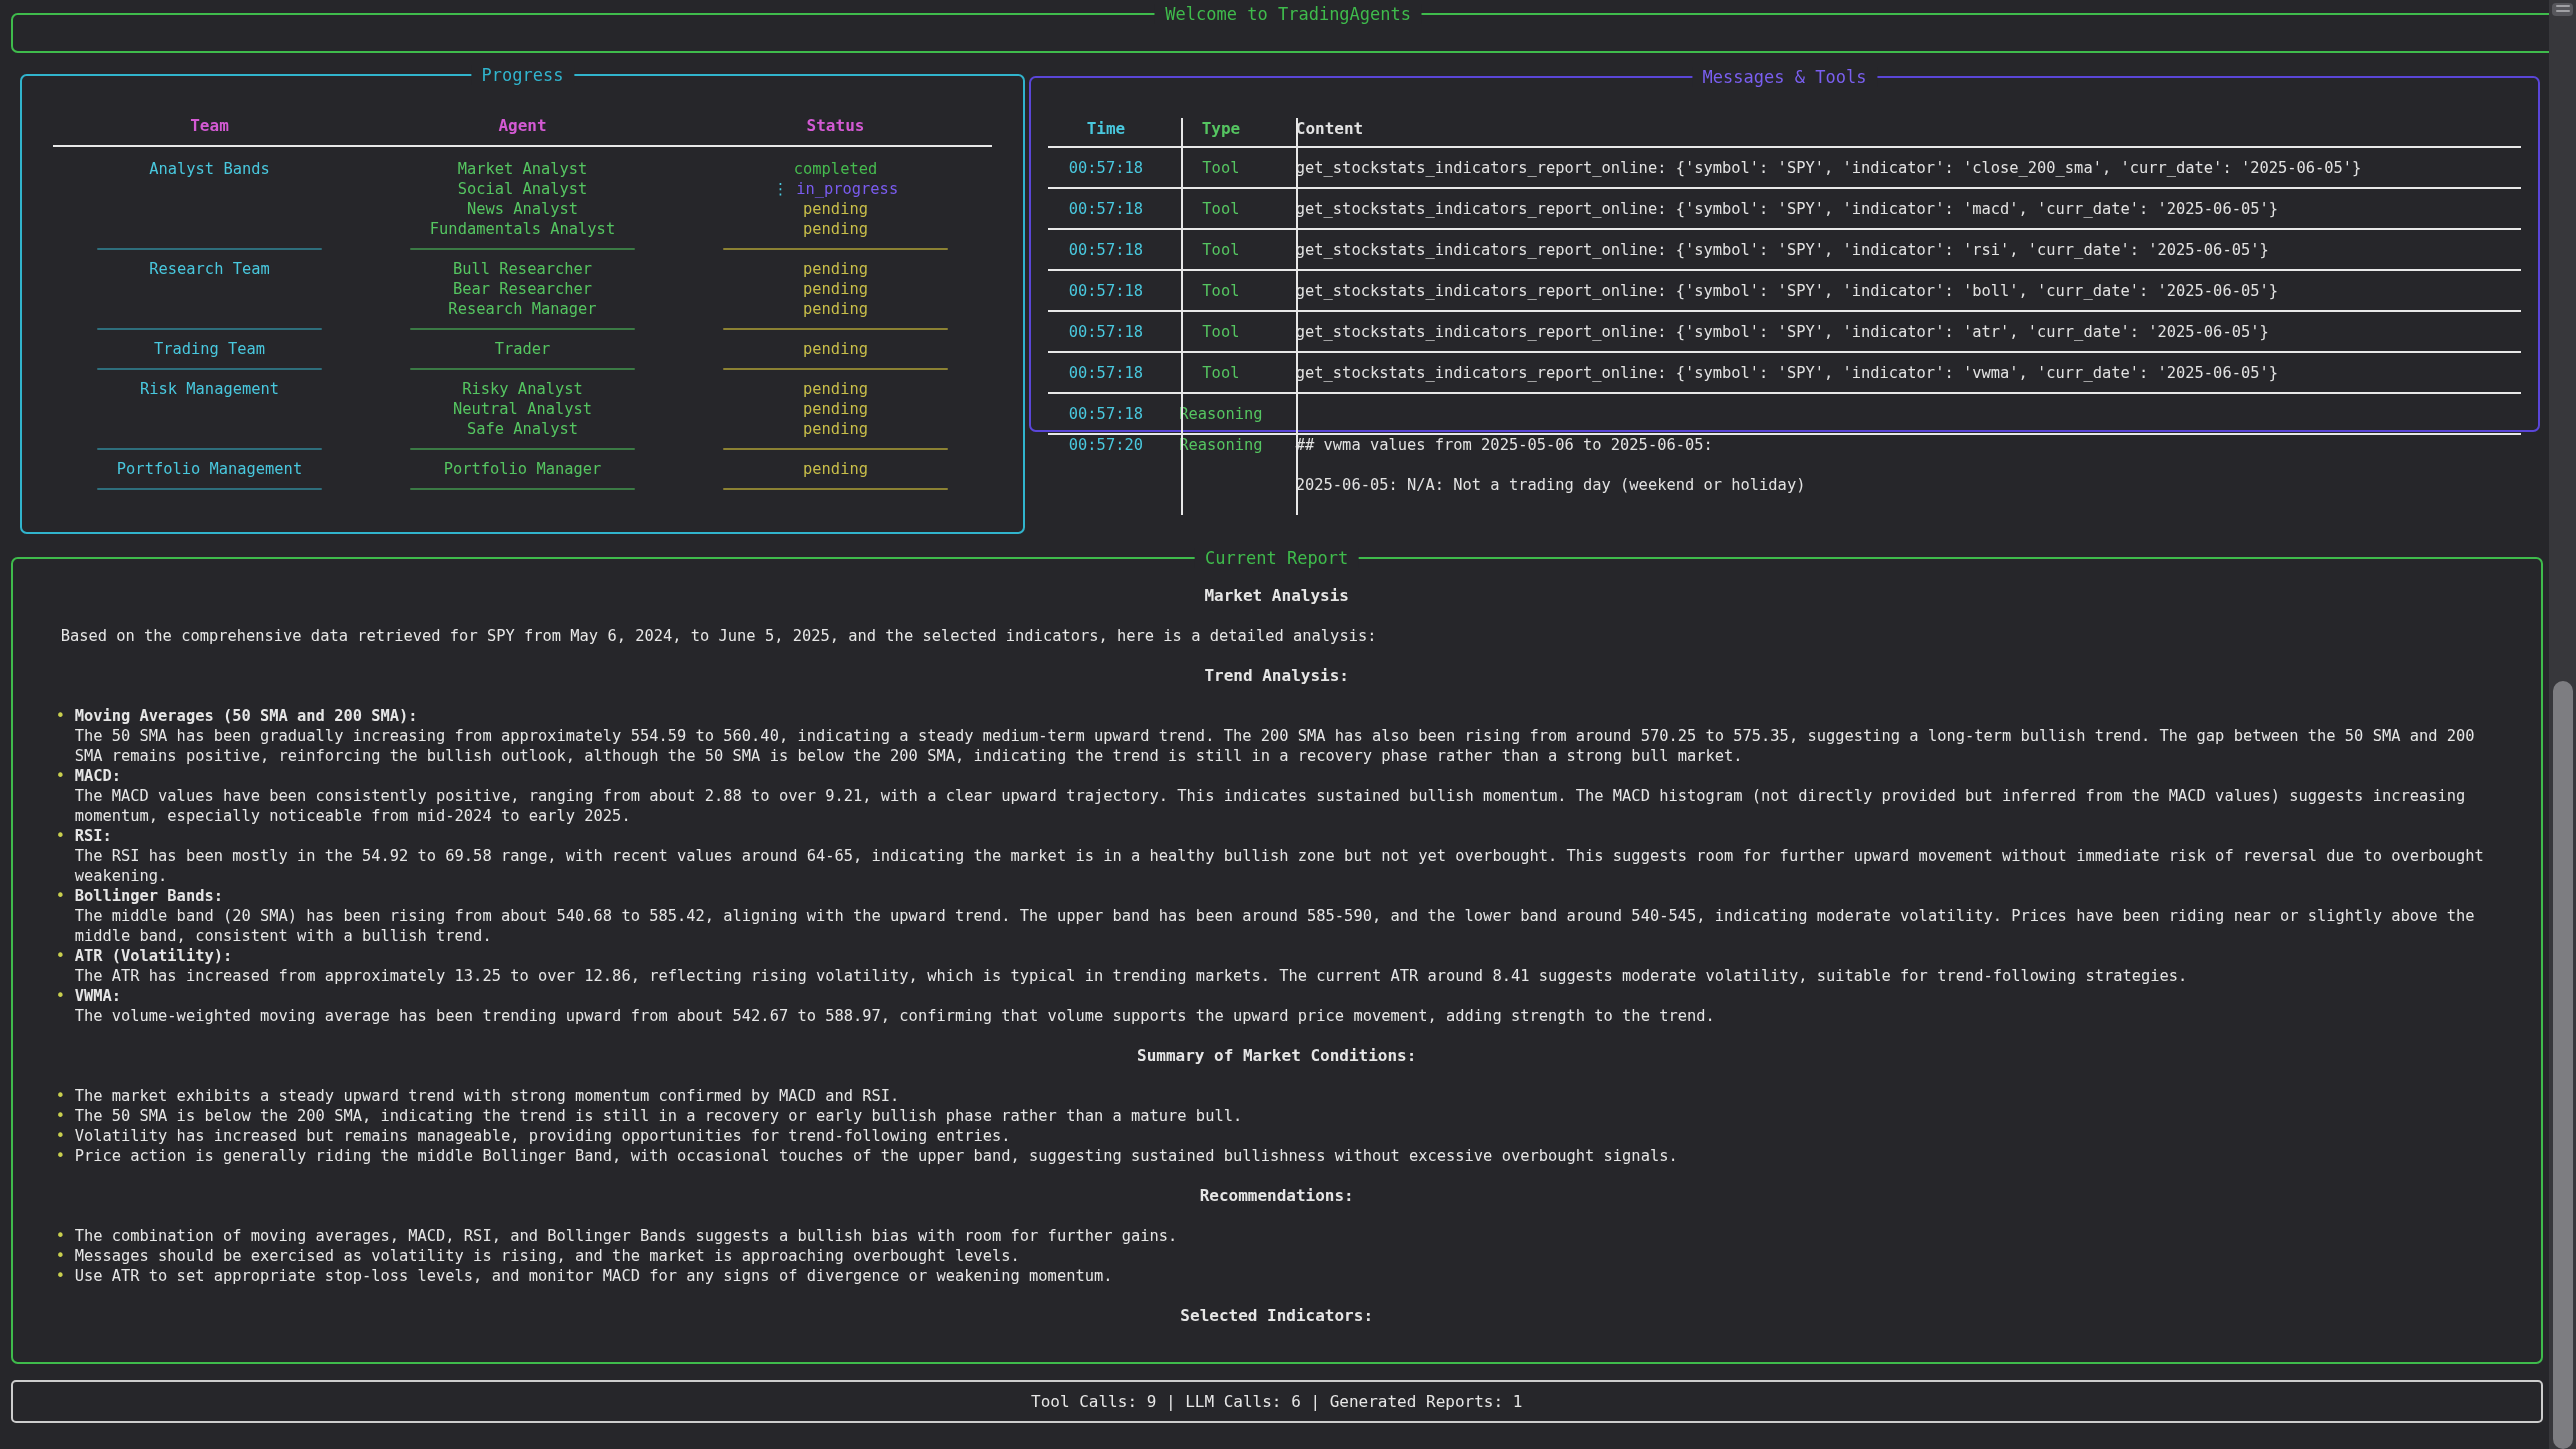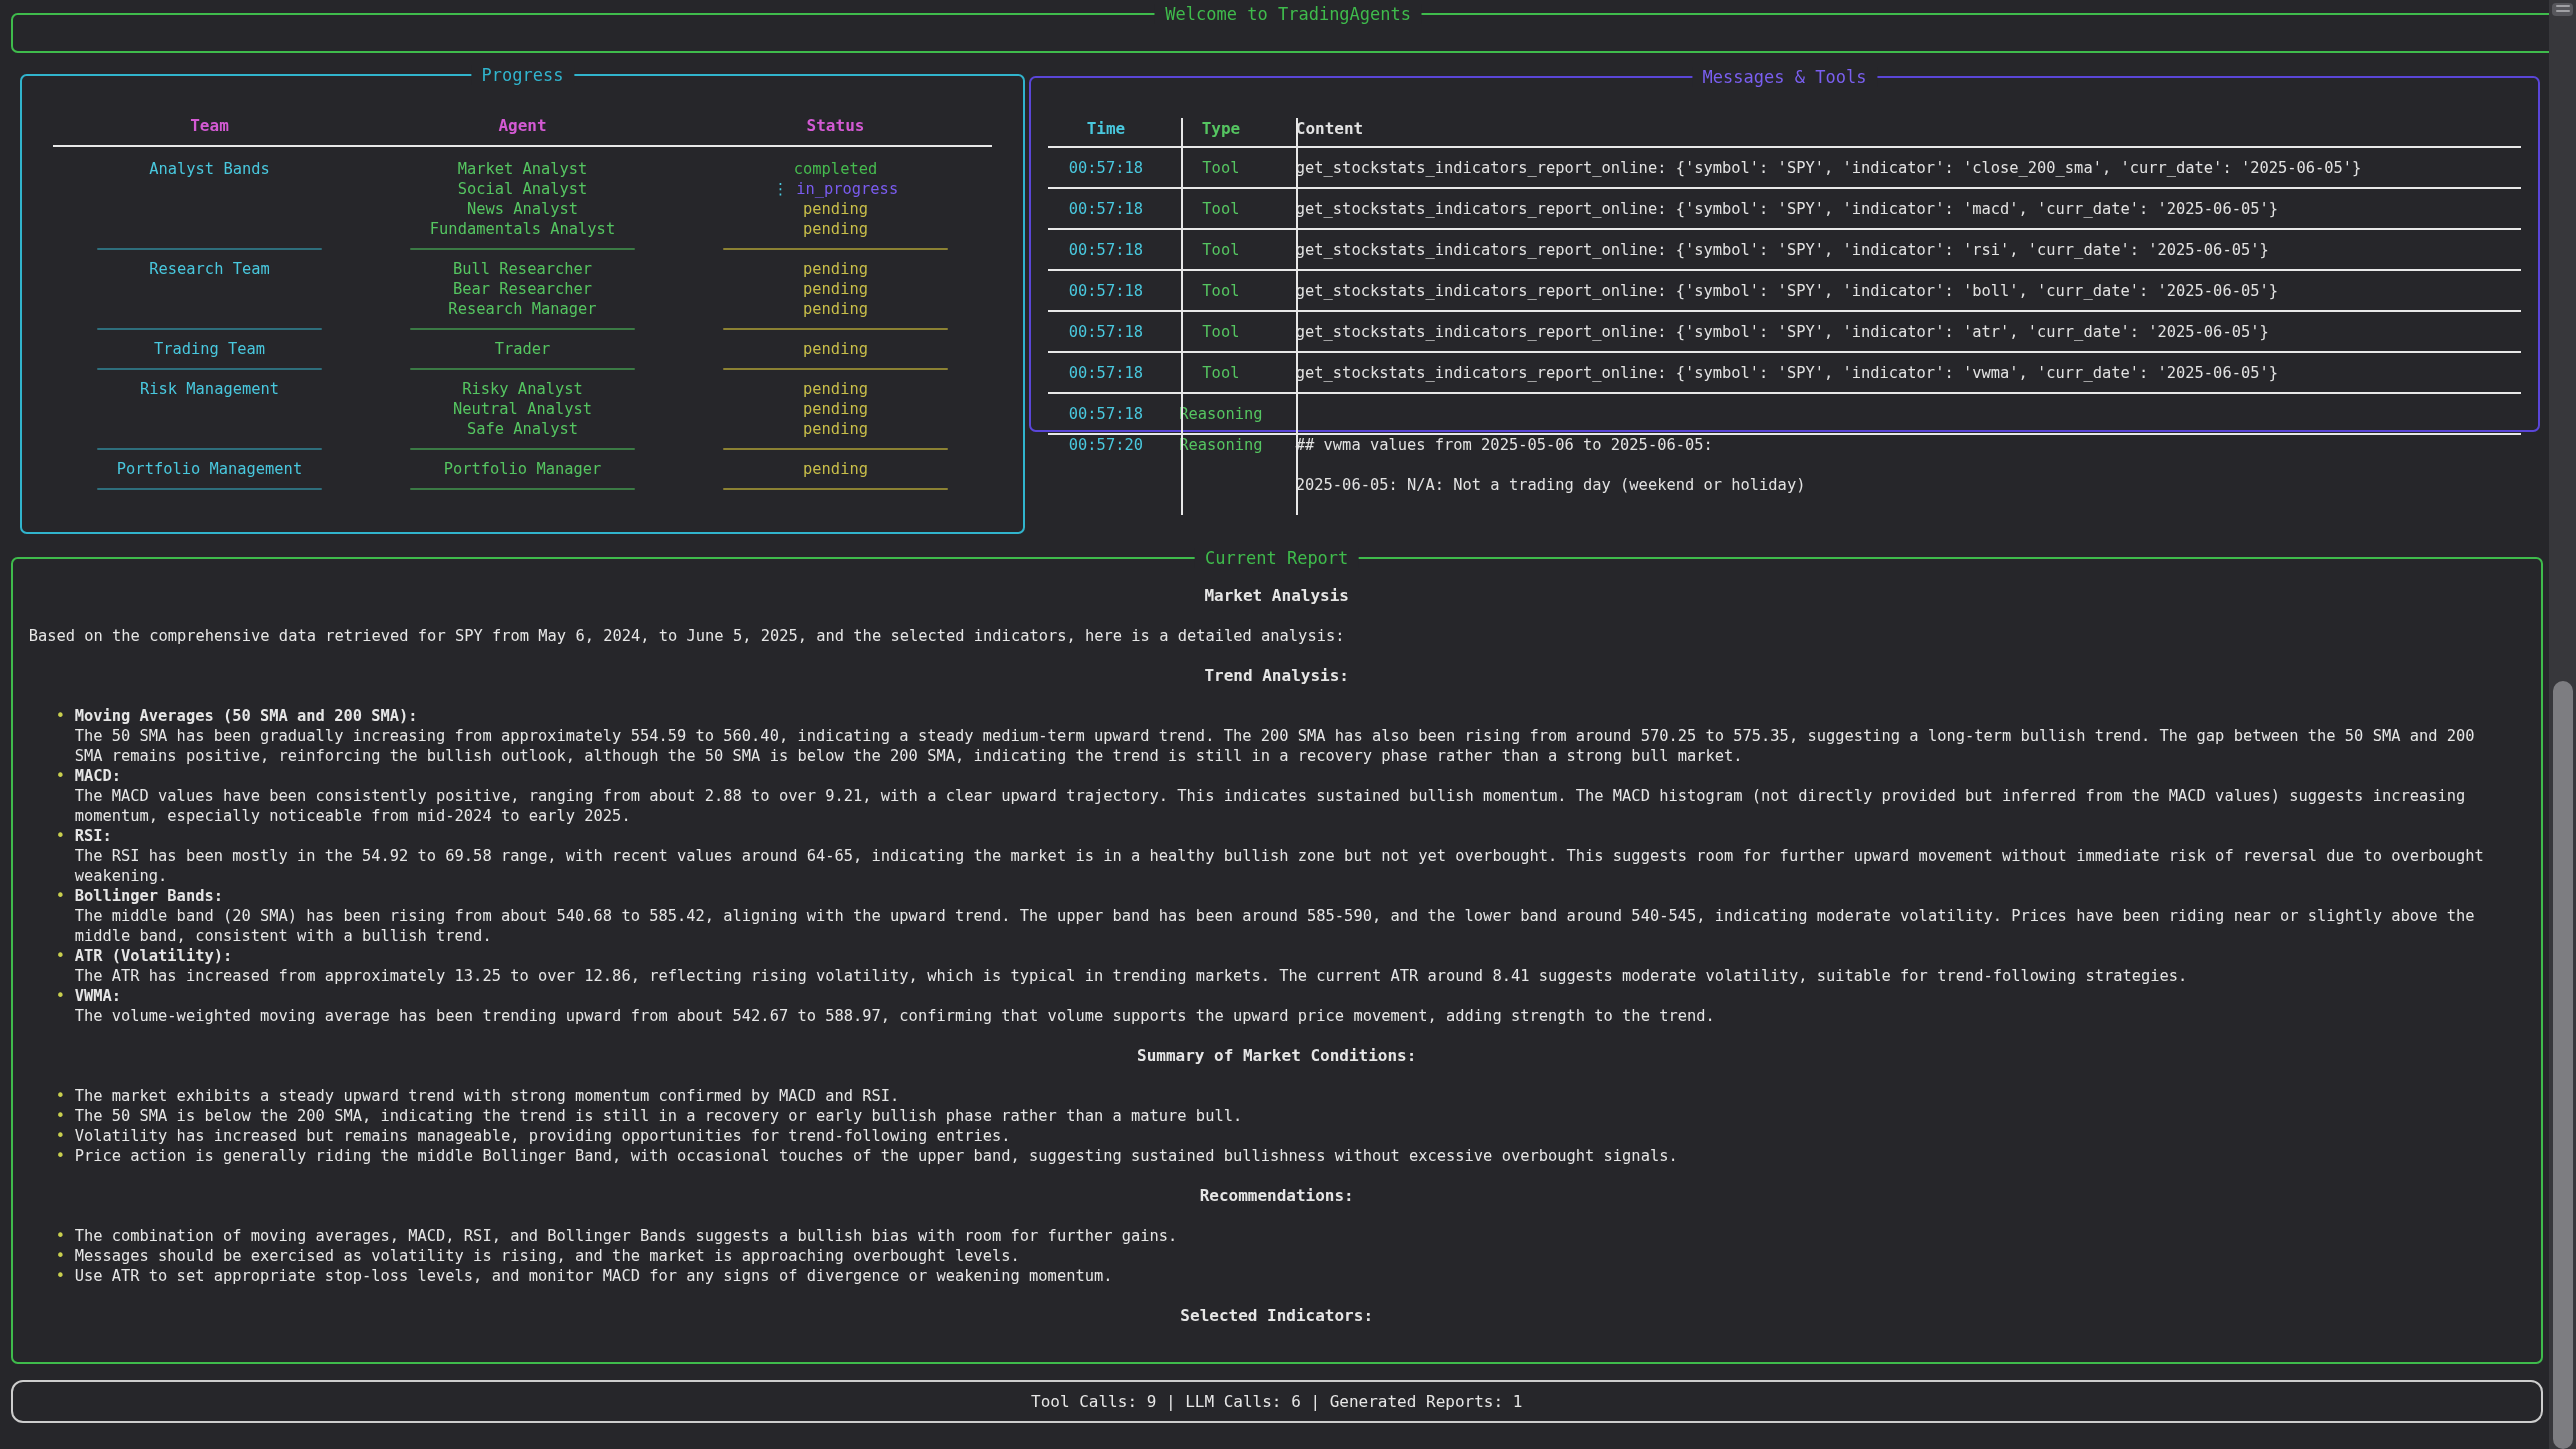--- a/index.html
+++ b/index.html
@@ -66,29 +66,29 @@
   .mrow-tall .c-time,.mrow-tall .c-type{line-height:20px}
   .mline{line-height:20px;min-height:20px}
   .mline.gap{height:20px}
 
   
   #report{left:10.7px;top:557px;width:2532px;height:807px;border-color:var(--green)}
   #report .panel-title{color:var(--green)}
   .rbody{padding-top:27px}
   .rl{height:20px;line-height:20px;white-space:nowrap}
   .rc{text-align:center;font-weight:bold;font-size:16px}
-  .rt{padding-left:16px}
+  .rt{padding-left:48px}
   .rb{display:flex;margin-left:43px}
   .rb .bullet{width:19px;color:#c9cf4e;flex:0 0 19px}
   .rb .btext{flex:1}
   .rbh .btext{font-weight:bold}
   .rbc{padding-left:62px}
 
   
-  #footer{left:10.7px;top:1380px;width:2532px;height:43px;border-color:#cdcdcd;border-radius:12px}
+  #footer{left:10.7px;top:1380px;width:2532px;height:43px;border-color:#cdcdcd;border-radius:5px}
   .fstats{height:39px;line-height:39px;text-align:center;color:var(--fg);font-size:16px}
 
   
   .scroll-track{position:absolute;right:0;top:0;width:27px;height:1449px;background:#37373b}
   .scroll-btn{position:absolute;right:2.7px;top:2.7px;width:21px;height:13.4px;background:#57575c;border-radius:4px}
   .scroll-btn .bar{height:2px;background:#a0a0a4;margin:2.7px 3.4px 0 3.4px;border-radius:1.3px}
   .scroll-thumb{position:absolute;right:3.4px;top:681px;width:20px;height:768px;background:#7d7d81;border-radius:10px}
 </style>
 </head>
 <body>

